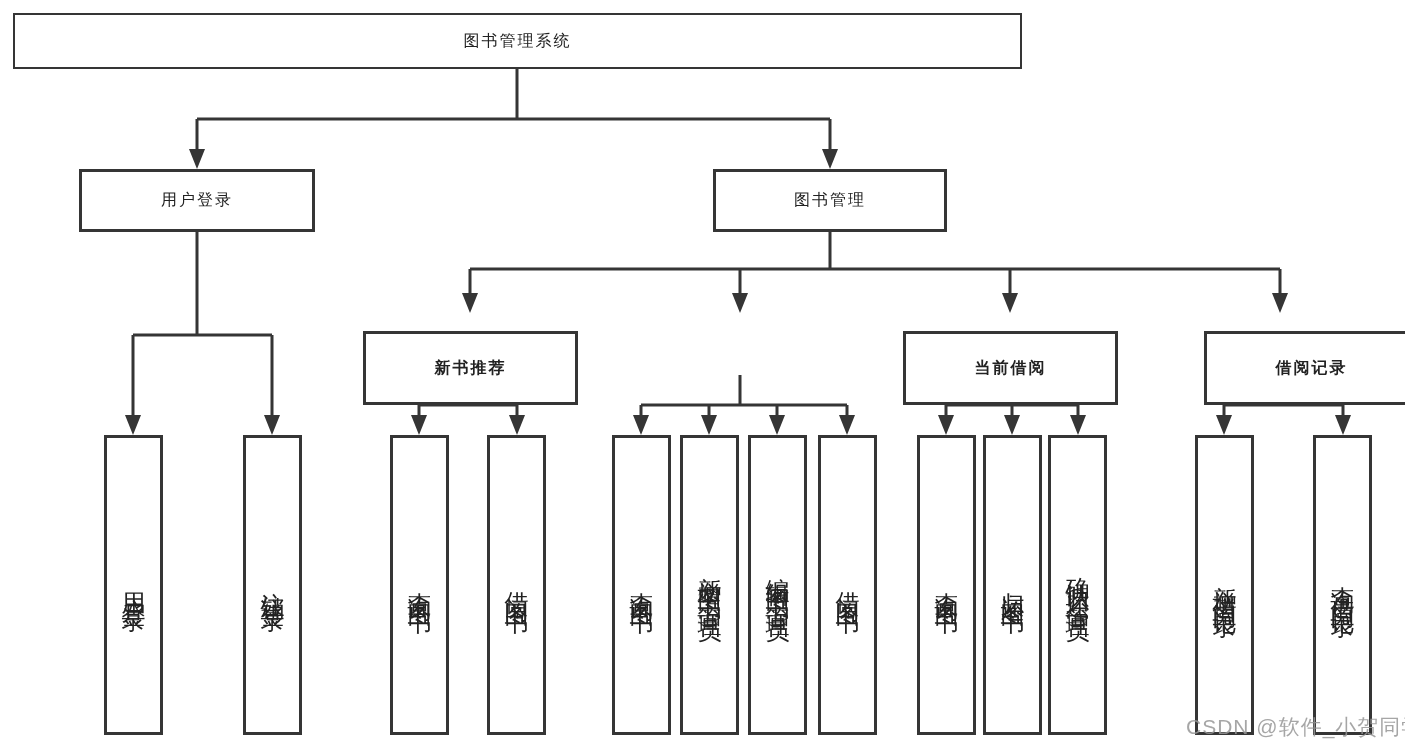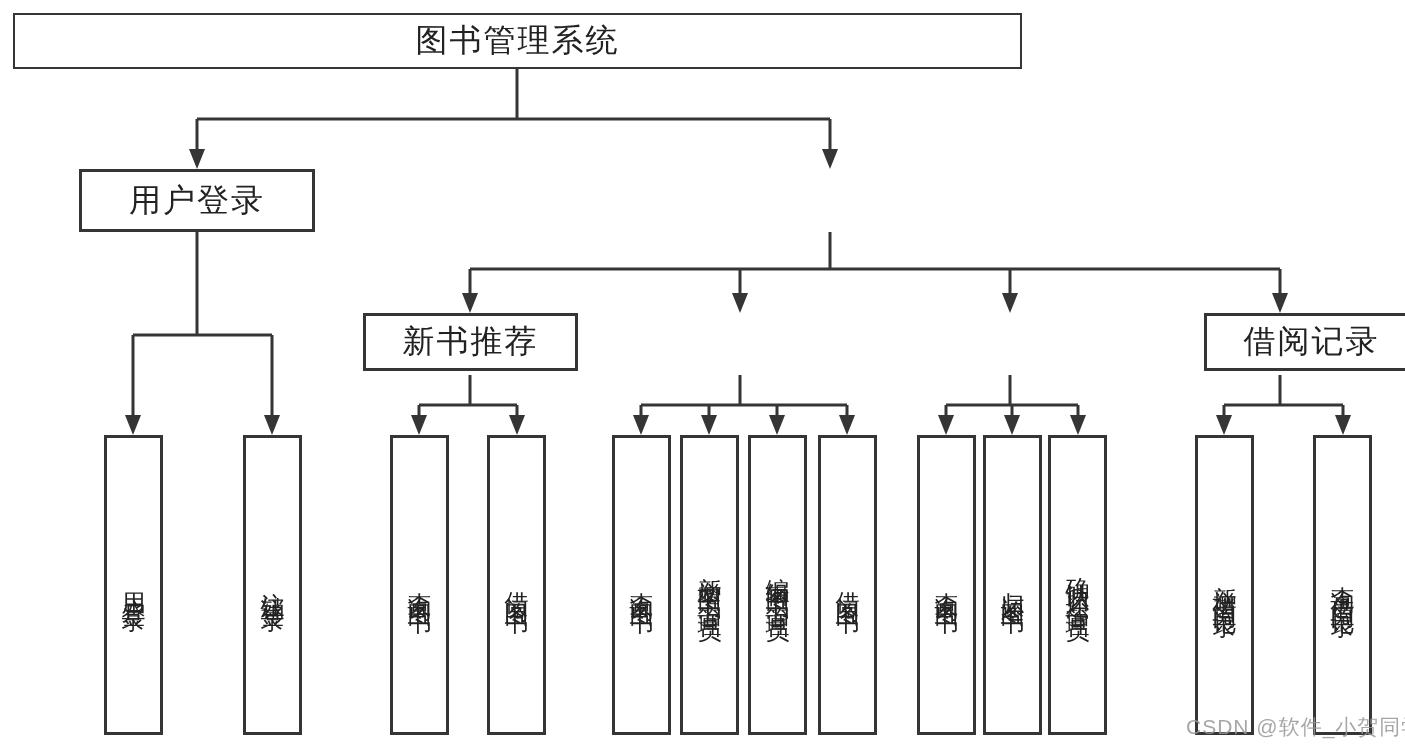--- a/index.html
+++ b/index.html
@@ -23,37 +23,37 @@
   .node {
     position: absolute;
     border: 3px solid #353535;
     background: #ffffff;
     display: flex;
     align-items: center;
     justify-content: center;
     color: #222222;
   }
   .node span {
-    font-size: 32px;
+    font-size: 16px;
     letter-spacing: 2px;
     color: #222222;
     white-space: nowrap;
   }
 
   .node.root {
     left: 13px; top: 13px;
     width: 1009px; height: 56px;
     border-width: 2px;
   }
 
   .node.mid { top: 169px; width: 236px; height: 63px; }
   .node.mid.m-user  { left: 79px; }
   .node.mid.m-book  { left: 713px; width: 234px; }
 
-  .node.lv3 { top: 313px; width: 215px; height: 58px; }
+  .node.lv3 { top: 331px; width: 215px; height: 74px; font-weight: bold; }
   .node.lv3.g1 { left: 363px; }
   .node.lv3.g2 { left: 633px; }
   .node.lv3.g3 { left: 903px; }
   .node.lv3.g4 { left: 1173px; margin-left: 31px; }
 
   .node.leaf {
     top: 435px;
     width: 59px;
     height: 300px;
   }
@@ -157,24 +157,30 @@
     </g>
   </svg>
 
   <div class="node root">
     <span>图书管理系统</span>
   </div>
 
   <div class="node mid m-user">
     <span>用户登录</span>
   </div>
+  <div class="node mid m-book">
+    <span>图书管理</span>
+  </div>
 
   <div class="node lv3 g1">
     <span>新书推荐</span>
   </div>
+  <div class="node lv3 g3">
+    <span>当前借阅</span>
+  </div>
   <div class="node lv3 g4">
     <span>借阅记录</span>
   </div>
 
   <div class="node leaf l1">
     <span>用户登录</span>
   </div>
   <div class="node leaf l2">
     <span>注销登录</span>
   </div>

